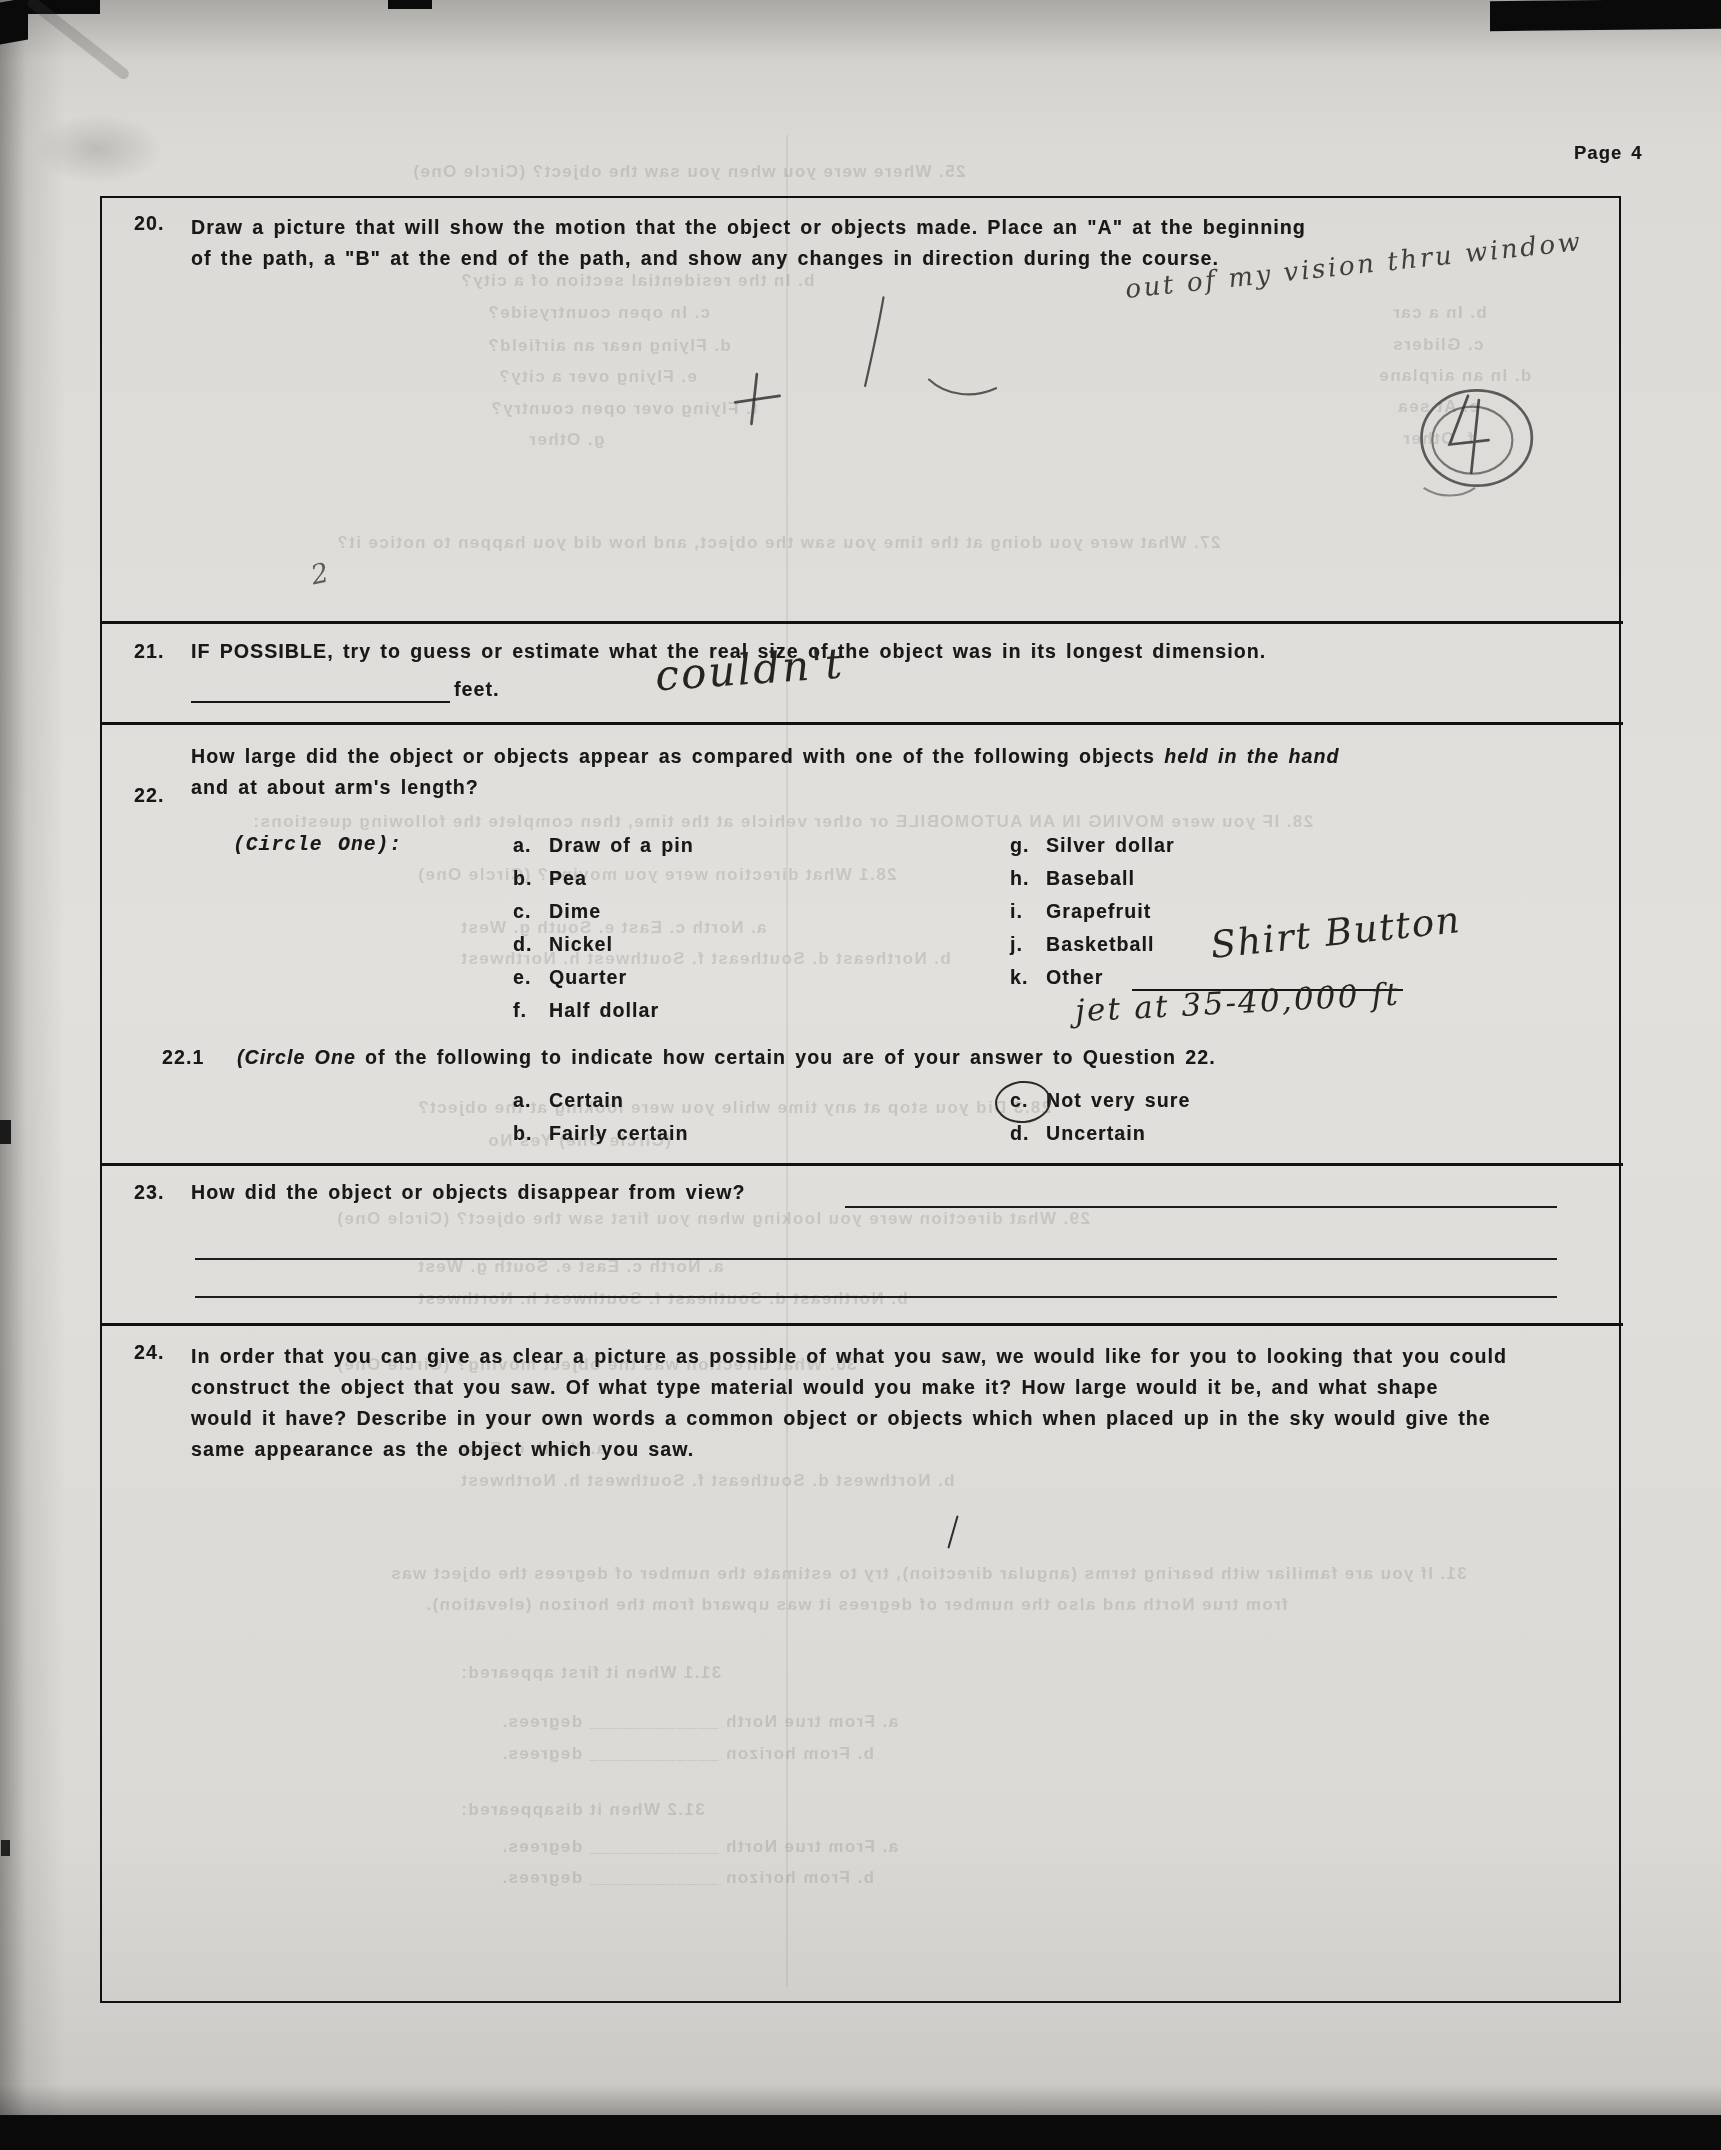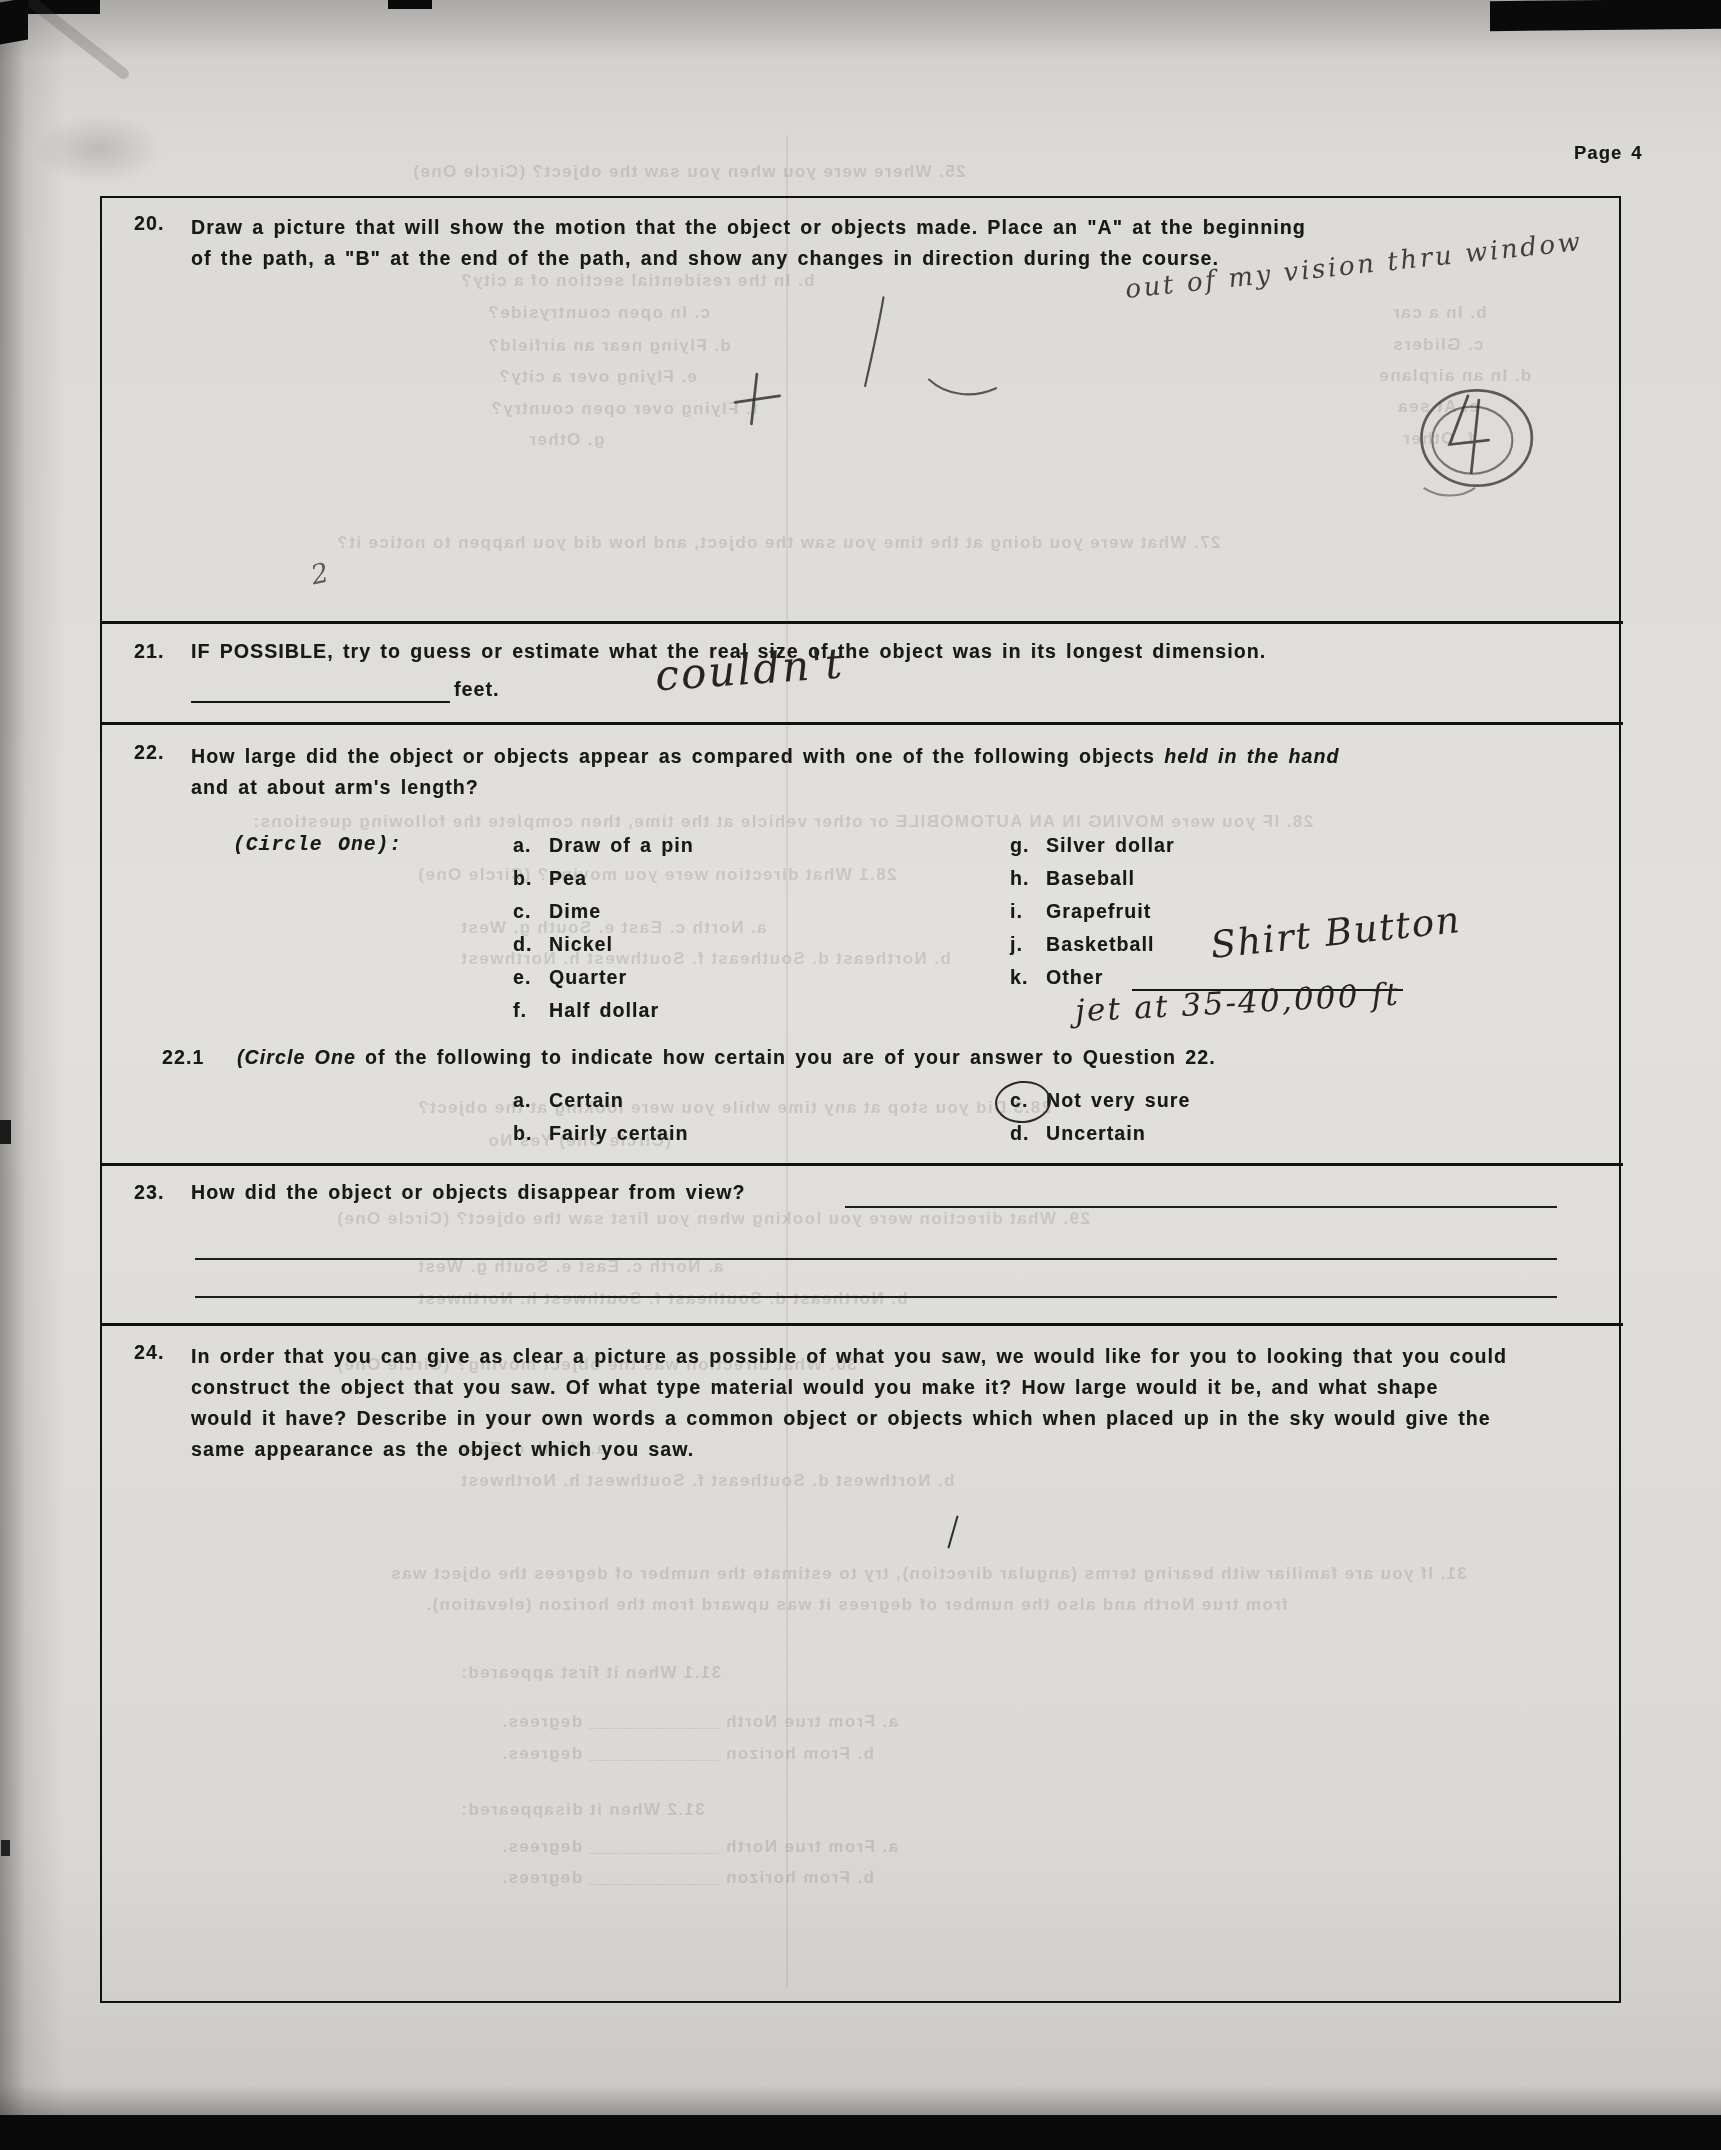--- a/index.html
+++ b/index.html
@@ -121,21 +121,21 @@
     <path d="M 1432 210 L 1398 300 L 1470 292 M 1452 218 L 1438 352" stroke="#2a2a2a" stroke-width="5" fill="none" stroke-linecap="round" opacity="0.8"></path>
     <path d="M 1350 380 C 1380 400, 1420 398, 1445 380" stroke="#2f2f2f" stroke-width="4" fill="none" opacity="0.5"></path>
   </svg>
 
   <div class="typed" style="left:134px;top:640px;text-align:right;">21.</div>
   <div class="typed" style="left:191px;top:640px;">IF POSSIBLE, try to guess or estimate what the real size of the object was in its longest dimension.</div>
   <div class="blank" style="left:191px;top:678px;width:259px;height:23px;"></div>
   <div class="typed" style="left:454px;top:678px;">feet.</div>
   <div class="hw" style="left:655px;top:645px;font-size:42px;letter-spacing:2.2px;transform:rotate(-4deg);">couldn't</div>
 
-  <div class="typed" style="left:134px;top:741px;">22.</div>
+  <div class="typed" style="left:134px;top:784px;">22.</div>
   <div class="typed tblock" style="left:191px;top:741px;">
     <div class="tline"><span>How large did the object or objects appear as compared with one of the following objects </span><span class="it">held in the hand</span></div>
     <div class="tline">and at about arm's length?</div>
   </div>
   <div class="typed it" style="left:233px;top:834px;font-family:Liberation Mono, monospace;">(Circle One):</div>
 
   <div class="opt typed" style="left:513px;top:834px;">
     <span class="letter">a.</span>
     <span>Draw of a pin</span>
   </div>

